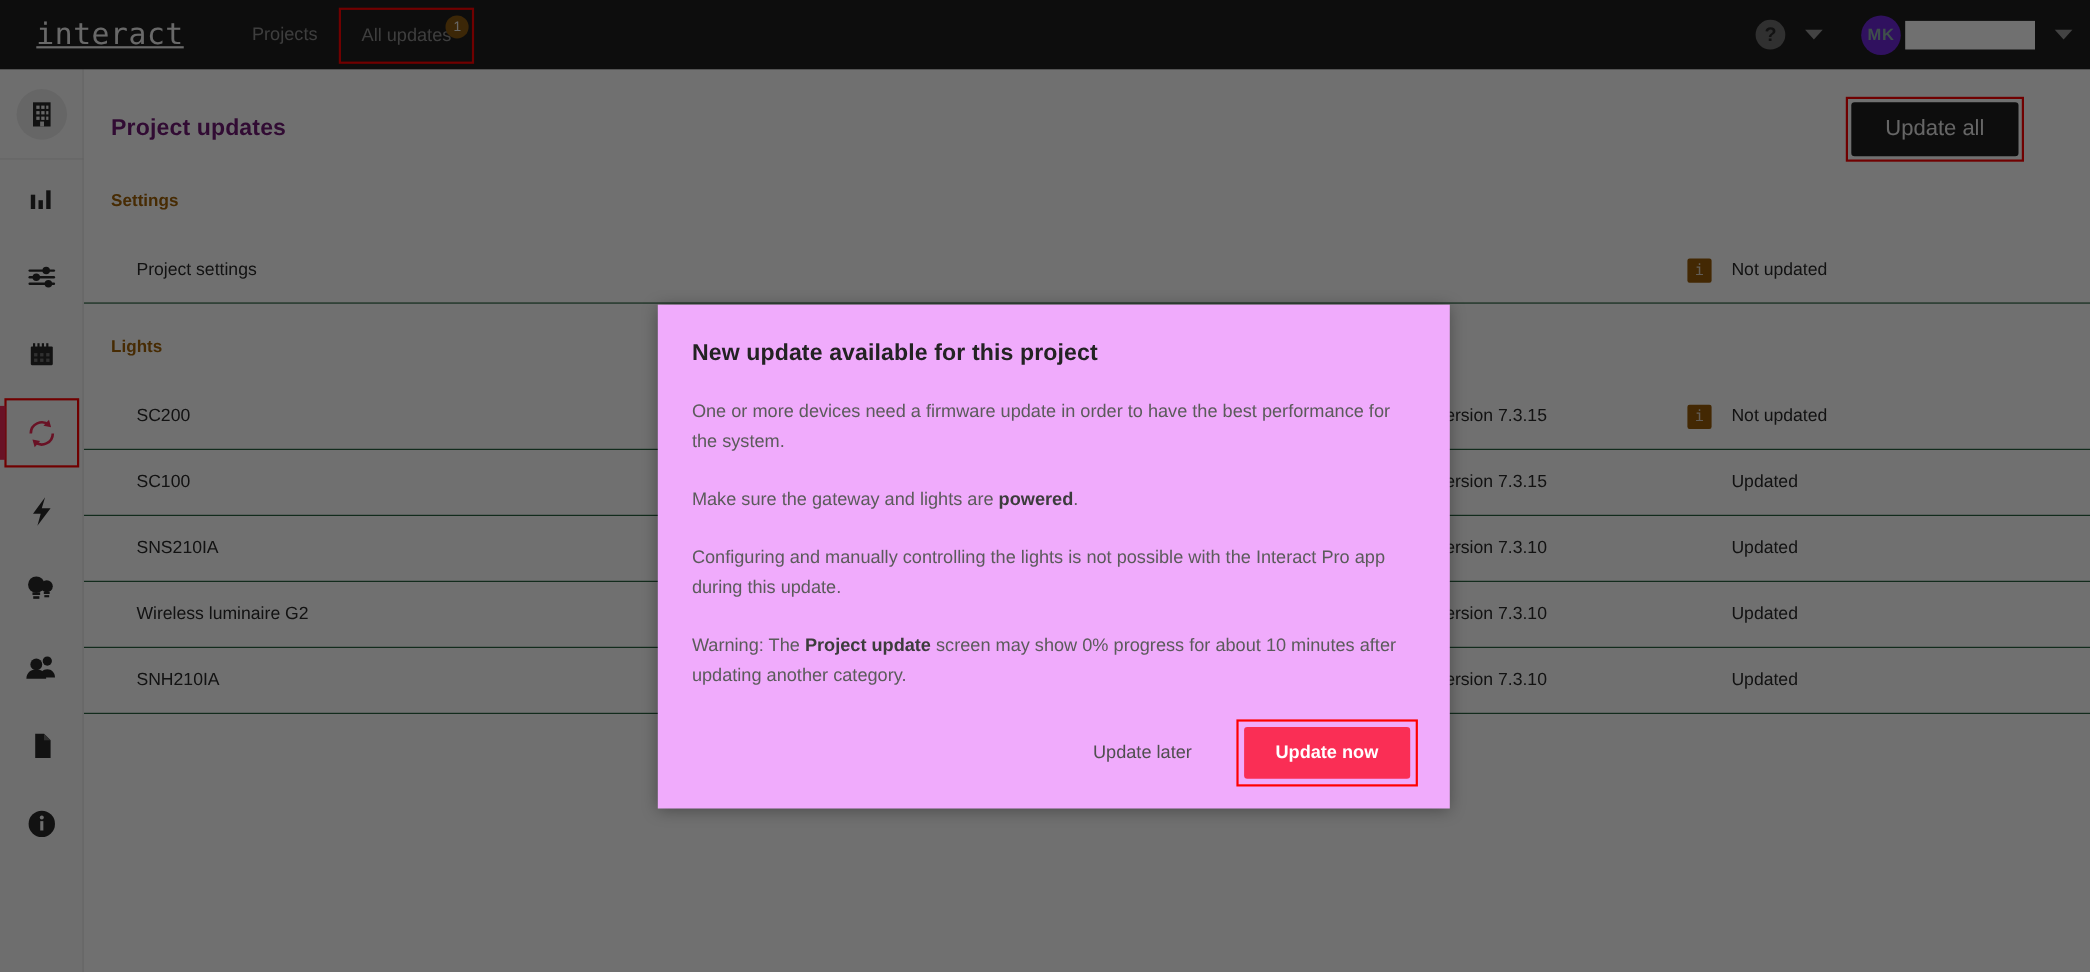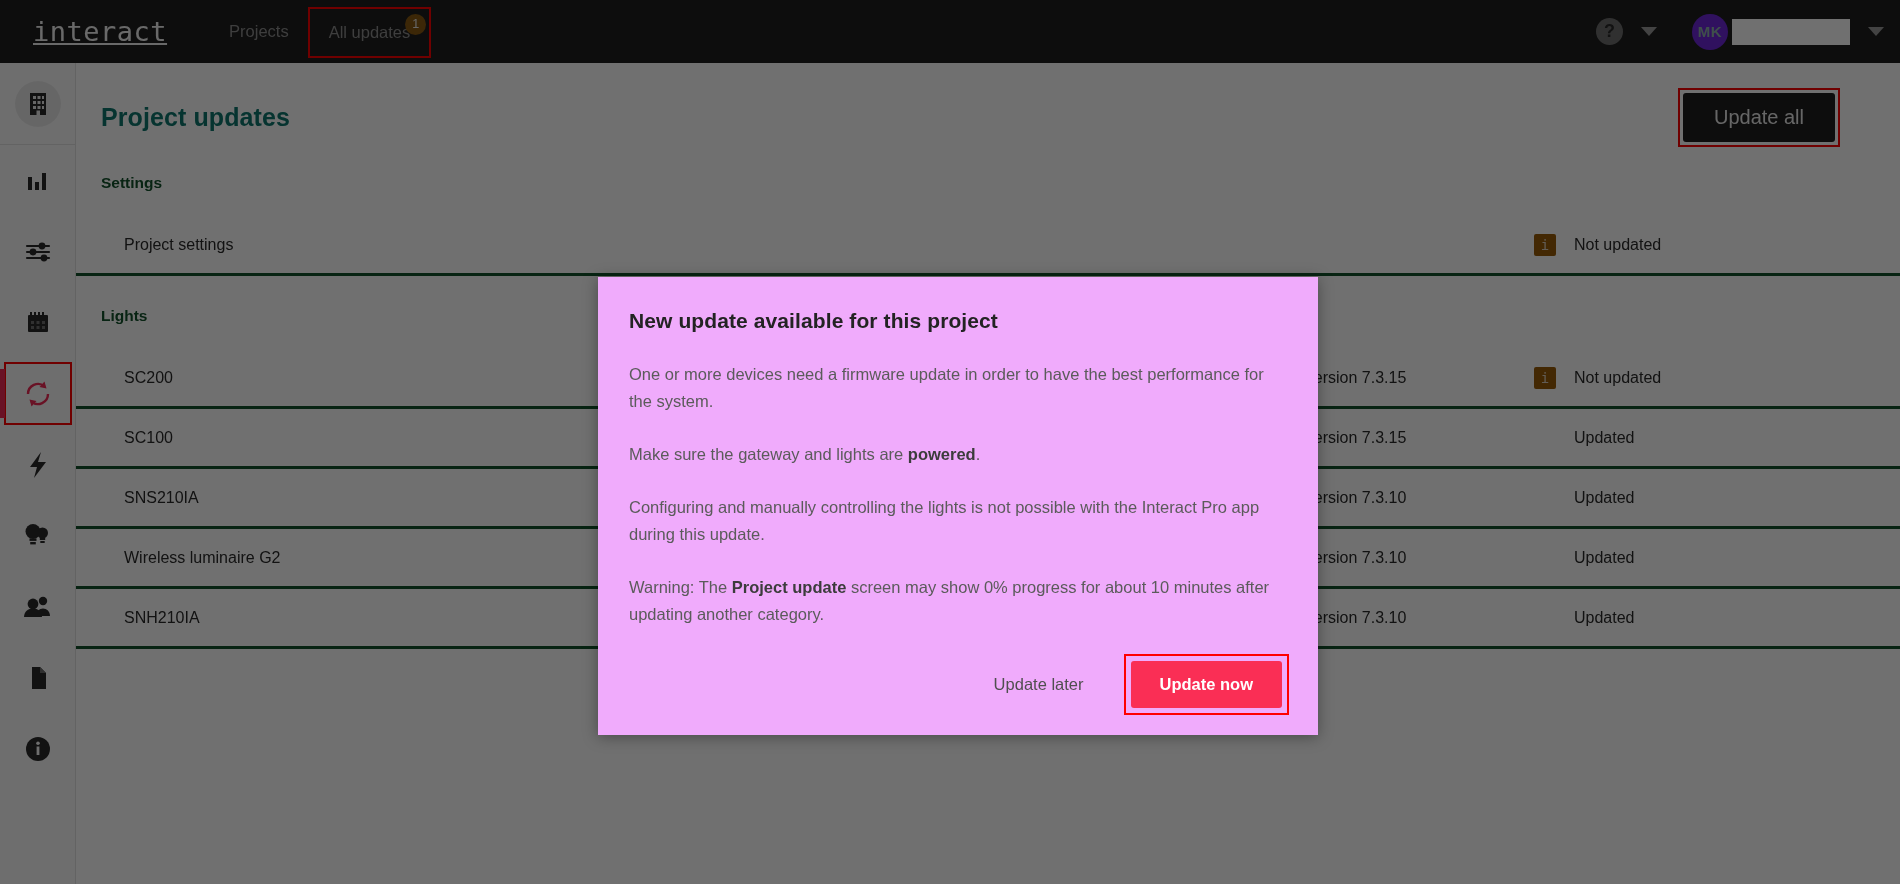--- a/index.html
+++ b/index.html
@@ -153,23 +153,23 @@
     width: 1824px; height: 821px;
     background: #ffffff;
     overflow: hidden;
   }
   .page-head {
     display: flex; align-items: center;
     padding: 28px 62px 0 25px;
     height: 80px;
   }
   .page-title {
-    font-size: 25px;
+    font-size: 21px;
     font-weight: bold;
-    color: #0f766e;
+    color: #701a75;
     letter-spacing: 0.1px;
   }
   .update-all-wrap {
     margin-left: auto;
     outline: 2px solid #ff0000;
     padding: 3px;
   }
   .update-all-btn {
     background: #1f1f1f;
     color: #e8e8e8;
@@ -180,28 +180,28 @@
     cursor: pointer;
     font-family: "Liberation Sans", sans-serif;
   }
 
   .section {
     padding: 0 0 0 0;
   }
   .section-title {
     font-size: 15.5px;
     font-weight: bold;
-    color: #14532d;
+    color: #a16207;
     padding: 31px 0 0 25px;
   }
   .rows { margin-top: 24px; }
   .row {
     display: flex; align-items: center;
     height: 60px;
-    border-bottom: 3px solid #14532d;
+    border-bottom: 1px solid #14532d;
     padding: 0 0 0 48px;
     font-size: 16px;
     color: #2b2b2b;
   }
   .row-name { flex: 0 0 1180px; }
   .row-version {
     flex: 0 0 230px;
     color: #2b2b2b;
   }
   .row-status {

